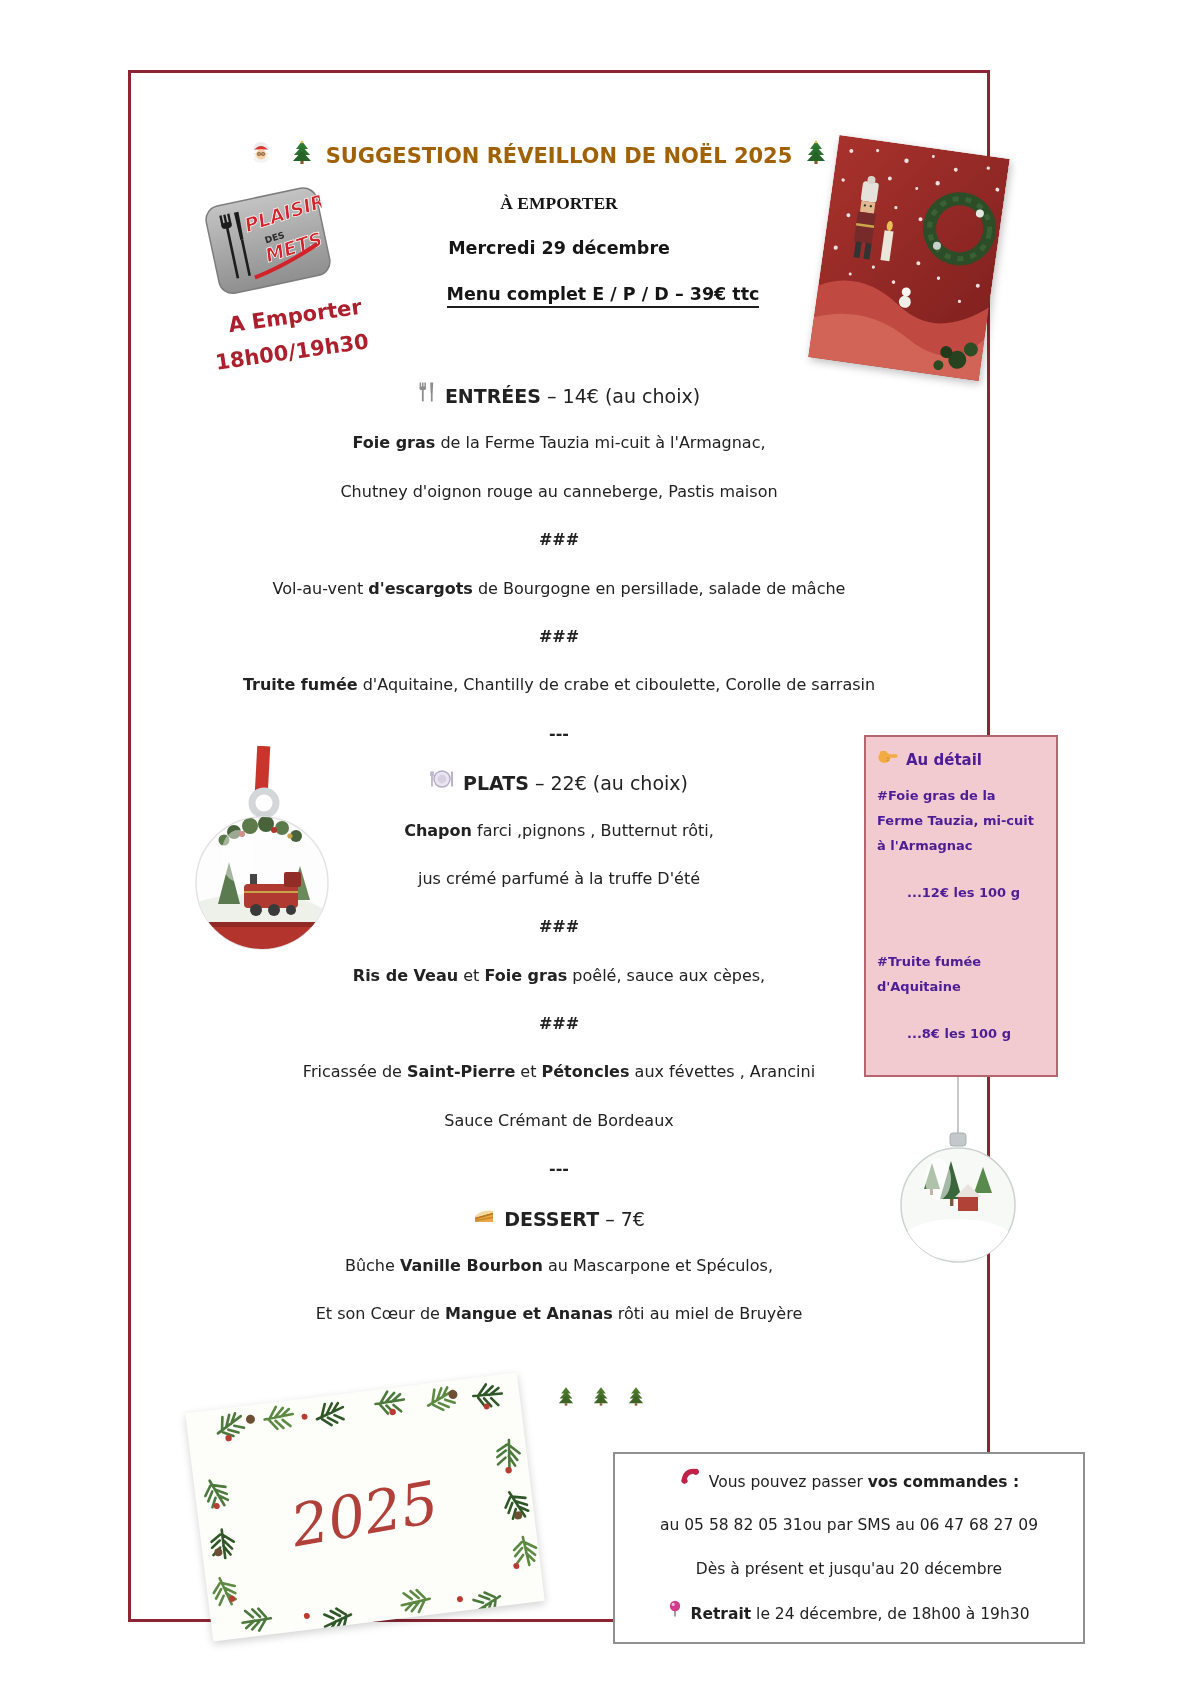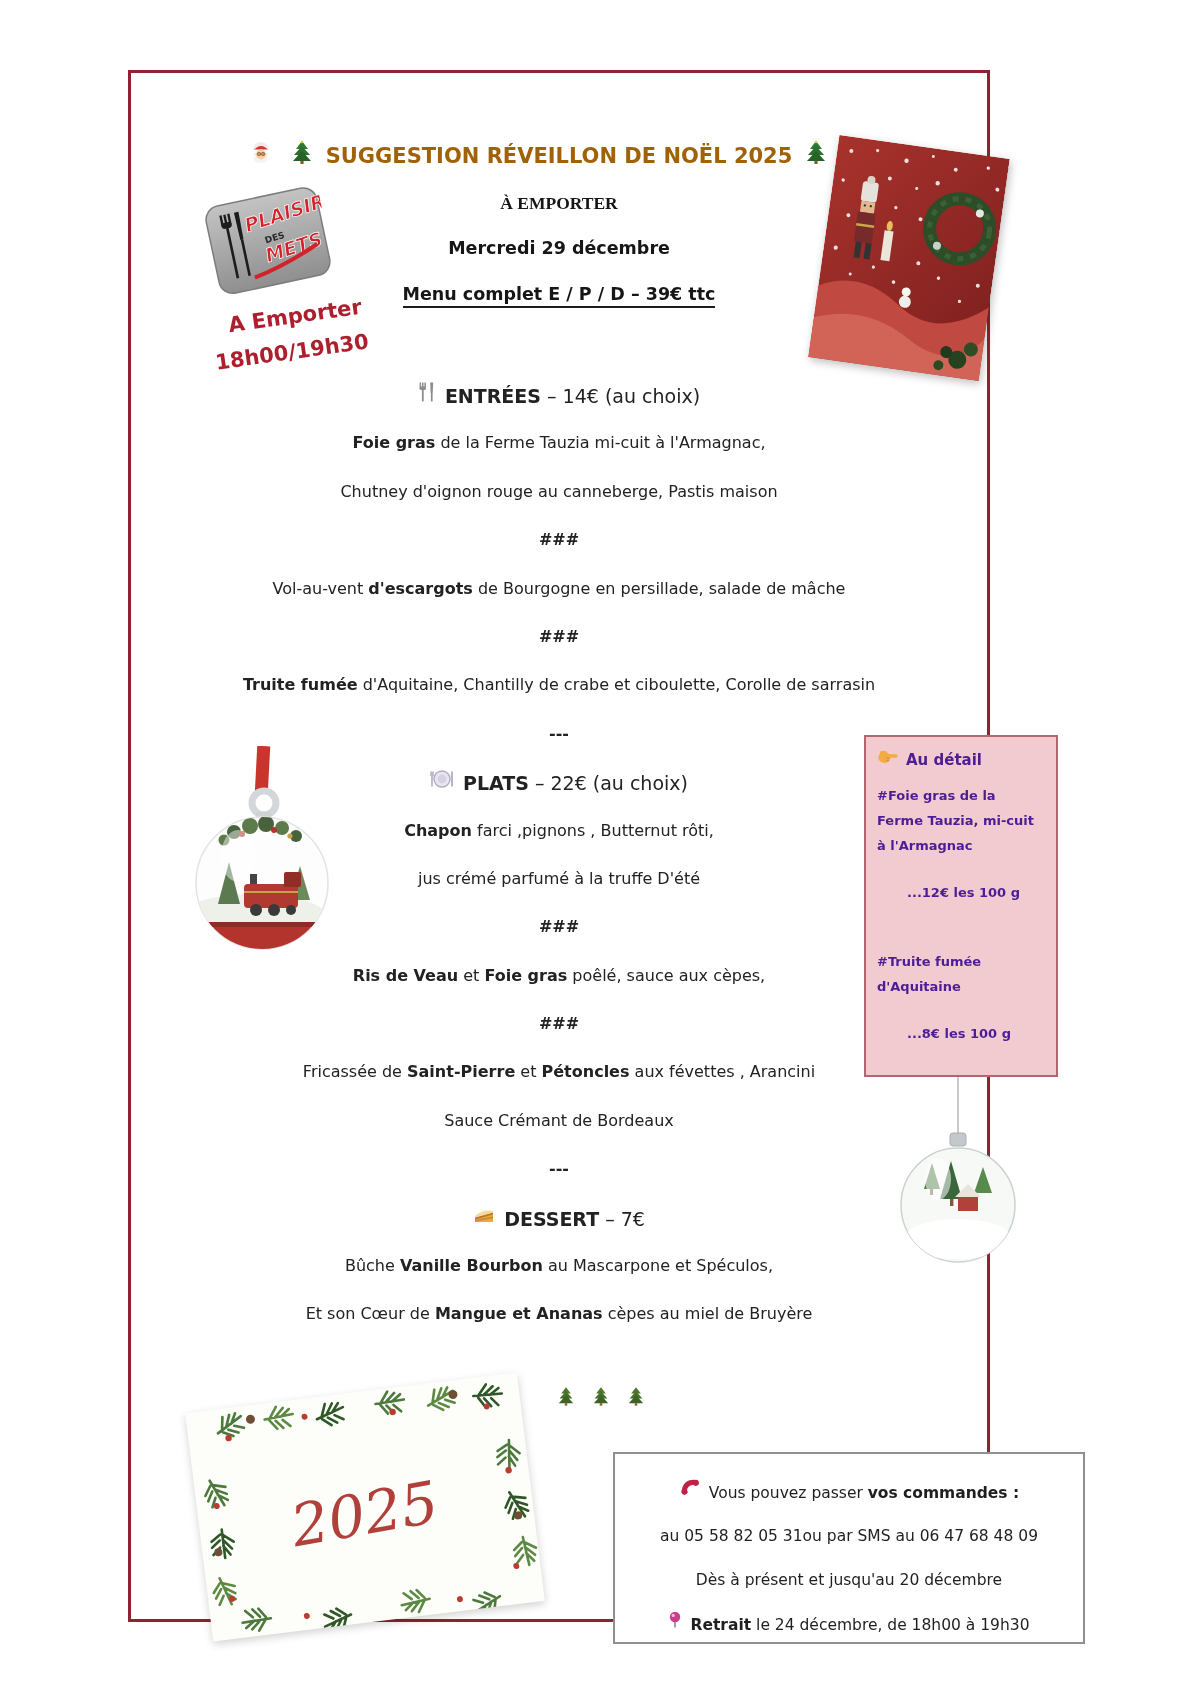--- a/index.html
+++ b/index.html
@@ -4,21 +4,21 @@
 <style>
   html,body{margin:0;padding:0;background:#fff;}
   .canvas{position:relative;width:1200px;height:1698px;background:#ffffff;overflow:hidden;
           font-family:"DejaVu Sans",sans-serif;color:#222222;}
   .frame{position:absolute;left:128px;top:70px;width:856px;height:1546px;border:3px solid #8c2433;z-index:1;}
   .b{font-weight:bold;}
   .center-line{position:absolute;left:128px;width:862px;text-align:center;z-index:2;white-space:nowrap;}
   .title-row{top:140px;font-size:21px;font-weight:bold;color:#a16207;}
   .title-row .icon{display:inline-block;vertical-align:middle;margin:0 6px 4px 6px;}
   .sub{font-size:17.5px;font-weight:bold;color:#161616;}
-  .sub1{top:193px;font-family:Liberation Serif, serif;} .sub2{top:238px;} .sub3{top:284px;}
+  .sub1{top:193px;font-family:Liberation Serif, serif;} .sub2{top:238px;} .sub3{top:284px;padding-left:44px;}
   .underline{border-bottom:2.5px solid #1d1d1d;padding-bottom:2px;}
   .logo{position:absolute;left:210px;top:194px;transform:rotate(-12deg);z-index:3;}
   .takeaway{position:absolute;left:210px;top:304px;width:170px;text-align:center;transform:rotate(-8deg);
             font-size:21px;font-weight:bold;color:#ad1f2d;z-index:3;}
   .hours{position:absolute;left:202px;top:340px;width:180px;text-align:center;transform:rotate(-8deg);
          font-size:21px;font-weight:bold;color:#ad1f2d;z-index:3;}
   .photo{position:absolute;left:823px;top:146px;transform:rotate(8deg);z-index:3;box-shadow:2px 3px 8px rgba(0,0,0,0.25);line-height:0;}
   .menu-col{position:absolute;left:131px;top:371px;width:856px;font-size:16px;z-index:2;}
   .mline{height:48.4px;line-height:48.4px;text-align:center;white-space:nowrap;}
   .mline .icon{display:inline-block;vertical-align:middle;margin-right:9px;margin-bottom:4px;}
@@ -31,21 +31,21 @@
   .pb-head{font-size:15px;margin-bottom:12px;white-space:nowrap;}
   .pb-head .icon{display:inline-block;vertical-align:middle;margin-right:7px;margin-bottom:3px;}
   .pb-item{line-height:25px;}
   .pb-price{margin-top:22px;padding-left:30px;line-height:25px;white-space:nowrap;}
   .pb-item2{margin-top:44px;}
   .orn-left{position:absolute;left:194px;top:746px;z-index:2;line-height:0;}
   .orn-right{position:absolute;left:898px;top:1077px;z-index:4;line-height:0;}
   .card{position:absolute;left:198px;top:1392px;width:334px;height:230px;transform:rotate(-7deg);
         background:#fdfdfa;box-shadow:0 3px 9px rgba(0,0,0,0.18);z-index:6;line-height:0;}
   .bottom-box{position:absolute;left:613px;top:1452px;width:472px;height:192px;box-sizing:border-box;
-              background:#ffffff;border:2px solid #909090;z-index:7;padding-top:16px;}
+              background:#ffffff;border:2px solid #909090;z-index:7;padding-top:5px;}
   .bb-line{height:44px;line-height:44px;text-align:center;font-size:15.5px;white-space:nowrap;color:#1f1f1f;}
   .bb-line .icon{display:inline-block;vertical-align:middle;margin-right:8px;margin-bottom:3px;}
 </style>
 </head>
 <body>
 
 <div class="canvas">
 
   <div class="frame"></div>
 
@@ -223,21 +223,21 @@
 
     <div class="mline mhead">
       <span class="icon"><svg width="22" height="20" viewBox="0 0 22 20">
         <polygon points="2,17 20,17 20,7.5 2,12.5" fill="#e9a944"></polygon>
         <polygon points="2,12.5 20,7.5 20,9.6 2,14.6" fill="#b97a24"></polygon>
         <polygon points="2,15 20,11.5 20,13.2 2,16.5" fill="#c98a2e"></polygon>
         <path d="M2 12.5 L20 7.5 L20 6 Q11 4 2 11 Z" fill="#f3d9a0"></path>
       </svg></span><span class="b">DESSERT</span><span> – 7€</span>
     </div>
     <div class="mline"><span>Bûche </span><span class="b">Vanille Bourbon</span><span> au Mascarpone et Spéculos,</span></div>
-    <div class="mline"><span>Et son Cœur de </span><span class="b">Mangue et Ananas</span><span> cèpes au miel de Bruyère</span></div>
+    <div class="mline"><span>Et son Cœur de </span><span class="b">Mangue et Ananas</span><span> rôti au miel de Bruyère</span></div>
   </div>
 
   <div class="trees-row">
     <span class="icon"><svg width="16" height="20" viewBox="0 0 20 24">
       <polygon points="10,1 16,9 4,9" fill="#4e7a2c"></polygon>
           <polygon points="10,6 18,15 2,15" fill="#47712a"></polygon>
       <polygon points="10,11 19,21 1,21" fill="#3d6325"></polygon>
           <rect x="8.4" y="21" width="3.2" height="3" fill="#8a5a2b"></rect>
     </svg></span>
     <span class="icon"><svg width="16" height="20" viewBox="0 0 20 24">
@@ -378,21 +378,21 @@
   <div class="bottom-box">
     <div class="bb-line">
       <span class="icon"><svg width="22" height="20" viewBox="0 0 22 20">
         <g transform="rotate(-38 11 10)">
           <path d="M3.5 10 Q11 2.5 18.5 10" fill="none" stroke="#c02347" stroke-width="5" stroke-linecap="round"></path>
           <circle cx="3.8" cy="10.4" r="3" fill="#c02347"></circle>
               <circle cx="18.2" cy="10.4" r="3" fill="#c02347"></circle>
         </g>
       </svg></span><span>Vous pouvez passer </span><span class="b">vos commandes</span><span class="b"> :</span>
     </div>
-    <div class="bb-line"><span>au 05 58 82 05 31ou par SMS au 06 47 68 48 09</span></div>
+    <div class="bb-line"><span>au 05 58 82 05 31ou par SMS au 06 47 68 27 09</span></div>
     <div class="bb-line"><span>Dès à présent et jusqu'au 20 décembre</span></div>
     <div class="bb-line">
       <span class="icon"><svg width="14" height="18" viewBox="0 0 14 18">
         <line x1="7" y1="10" x2="7" y2="16.5" stroke="#8a8a8a" stroke-width="1.6"></line>
         <circle cx="7" cy="6" r="5.2" fill="#d23a8c"></circle>
         <circle cx="5.2" cy="4.4" r="1.6" fill="#f1c0dd"></circle>
       </svg></span><span class="b">Retrait</span><span> le 24 décembre, de 18h00 à 19h30</span>
     </div>
   </div>
 

